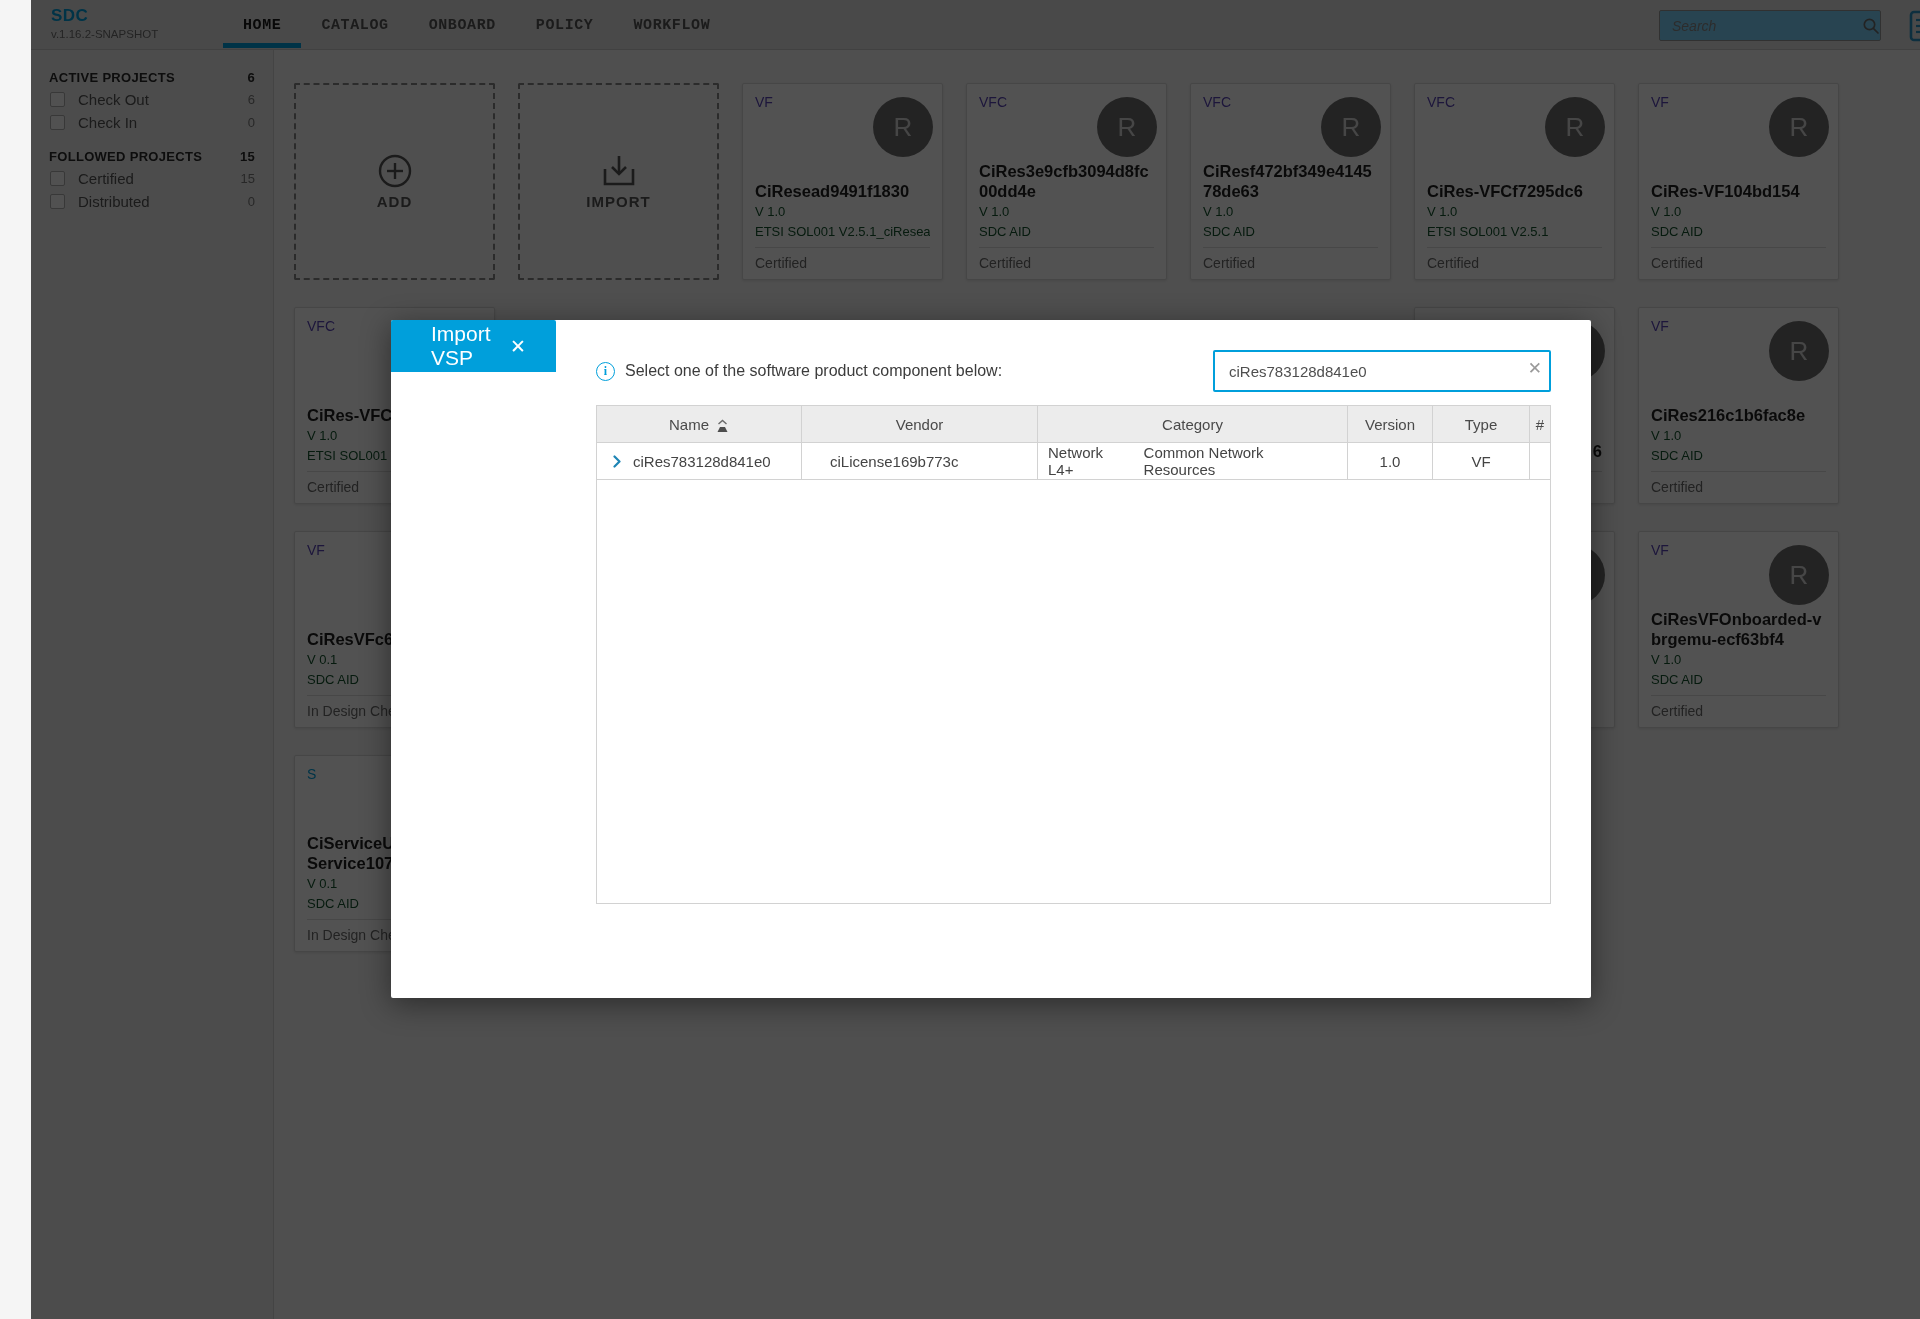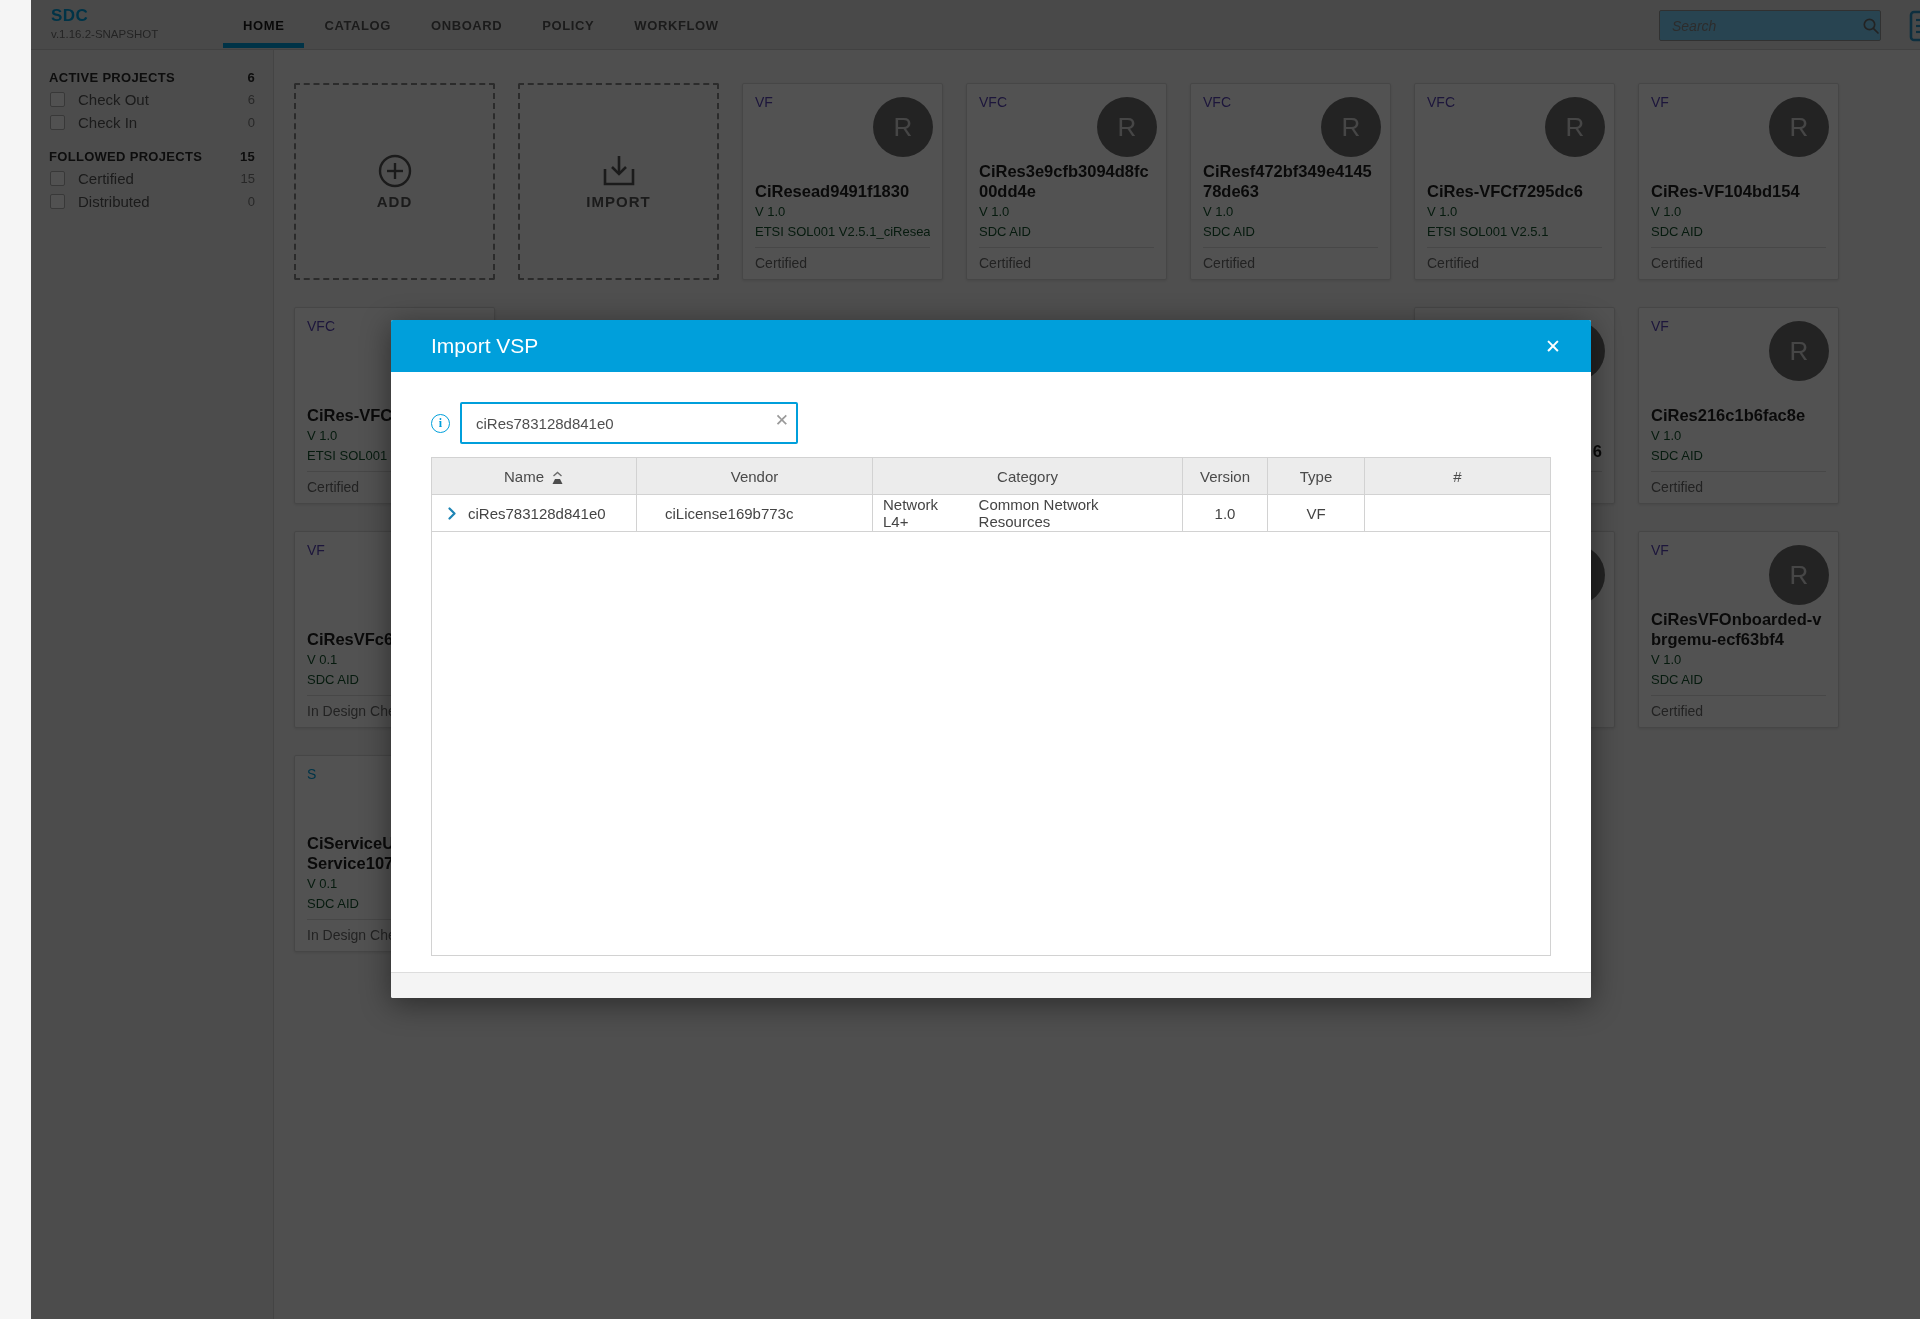--- a/index.html
+++ b/index.html
@@ -6,21 +6,21 @@
   html,body { width:1920px; height:1319px; }
   body { font-family:"Liberation Sans","DejaVu Sans",sans-serif; background:#f5f5f5; }
   .page { position:relative; width:1920px; height:1319px; overflow:hidden; background:#f5f5f5;margin-left:31px; }
 
   
   .topbar { position:absolute; left:0; top:0; width:1920px; height:50px; background:#e4e4e4; border-bottom:1px solid #c9c9c9; z-index:1; }
   .logo-block { position:absolute; left:20px; top:6px; }
   .logo { font-size:17px; font-weight:bold; color:#009fdb; letter-spacing:.5px; }
   .version { font-size:11.5px; color:#6f6f6f; margin-top:2px; }
   .nav { position:absolute; left:192px; top:0; height:50px; display:flex; }
-  .nav-tab { position:relative; height:50px; display:flex; align-items:center; padding:0 20px; font-size:13px; font-weight:700; color:#555; letter-spacing:.6px; cursor:pointer; }
+  .nav-tab { position:relative; height:50px; display:flex; align-items:center; padding:0 20px; font-size:15px; font-weight:700; color:#555; letter-spacing:.6px; cursor:pointer;font-family:Liberation Mono, monospace; }
   .nav-tab.active { color:#191919; }
   .nav-tab.active::after { content:""; position:absolute; left:0; right:0; bottom:2px; height:5px; background:#009fdb; }
   .searchbox { position:absolute; left:1628px; top:10px; width:222px; height:31px; border:1px solid #9a9a9a; border-radius:2px; background:#7dd3fc; display:flex; align-items:center; }
   .searchbox input { flex:1; border:none; outline:none; background:transparent; font-style:italic; font-size:14px; color:#555; padding:0 8px 0 12px; font-family:inherit; }
   .searchbox input::placeholder { color:#8a8a8a; }
   .search-glyph { margin-right:8px; display:flex; }
   .notif { position:absolute; left:1878px; top:8px; width:34px; height:36px; }
   .notif-badge { position:absolute; right:-4px; top:-5px; width:18px; height:18px; border-radius:50%; background:#d8791c; color:#fff; font-size:11px; font-weight:bold; display:flex; align-items:center; justify-content:center; }
 
   
@@ -53,21 +53,21 @@
   
   .p-r1c1{left:20px; top:33px;} .p-r1c2{left:244px; top:33px;} .p-r1c3{left:468px; top:33px;}
   .p-r1c4{left:692px; top:33px;} .p-r1c5{left:916px; top:33px;} .p-r1c6{left:1140px; top:33px;}
   .p-r1c7{left:1364px; top:33px;}
   .p-r2c1{left:20px; top:257px;} .p-r2c6{left:1140px; top:257px;} .p-r2c7{left:1364px; top:257px;}
   .p-r3c1{left:20px; top:481px;} .p-r3c6{left:1140px; top:481px;} .p-r3c7{left:1364px; top:481px;}
   .p-r4c1{left:20px; top:705px;}
 
   
   .overlay { position:absolute; inset:0; background:rgba(0,0,0,0.68); z-index:10; }
-  .modal { position:absolute; left:360px; top:320px; width:1200px; height:678px; background:#ffffff; border-radius:2px; box-shadow:0 6px 30px rgba(0,0,0,.45); z-index:20; display:flex; flex-direction:column; }
+  .modal { position:absolute; left:360px; top:320px; width:1200px; height:678px; background:#ffffff; border-radius:2px; box-shadow:0 6px 30px rgba(0,0,0,.45); z-index:20; display:flex; flex-direction:row; }
   .modal-header { height:52px; background:#009fdb; border-radius:2px 2px 0 0; display:flex; align-items:center; padding:0 24px 0 40px; }
   .modal-title { color:#ffffff; font-size:21px; font-weight:400; flex:1; }
   .modal-close { color:#ffffff; font-size:19px; cursor:pointer; padding:4px 6px; line-height:1; }
   .modal-body { position:relative; flex:1; padding:30px 40px 0 40px; }
   .select-row { display:flex; align-items:center; height:42px; }
   .info-icon { width:19px; height:19px; border:1.5px solid #009fdb; border-radius:50%; color:#009fdb; font-size:12px; font-weight:bold; display:flex; align-items:center; justify-content:center; margin-right:10px; flex:0 0 auto; font-family:"Liberation Serif",serif; }
   .select-label { font-size:16px; color:#3c3c3c; flex:1; }
   .vsp-search { position:relative; width:338px; height:42px; }
   .vsp-search input { width:100%; height:100%; border:2px solid #009fdb; border-radius:2px; font-size:15px; color:#4f4f4f; padding:0 34px 0 14px; outline:none; font-family:inherit; }
   .vsp-clear { position:absolute; right:9px; top:10px; color:#9a9a9a; font-size:17px; cursor:pointer; line-height:1; }
@@ -313,20 +313,21 @@
   <div class="overlay"></div>
 
   <div class="modal">
     <div class="modal-header">
       <span class="modal-title">Import VSP</span>
       <span class="modal-close">✕</span>
     </div>
     <div class="modal-body">
       <div class="select-row">
         <span class="info-icon">i</span>
+        <span class="select-label">Select one of the software product component below:</span>
         <span class="vsp-search">
           <input type="text" value="ciRes783128d841e0" style="">
           <span class="vsp-clear">✕</span>
         </span>
       </div>
 
       <div class="tbl">
         <div class="tbl-head">
           <div class="th w-name">
             <span>Name</span>

